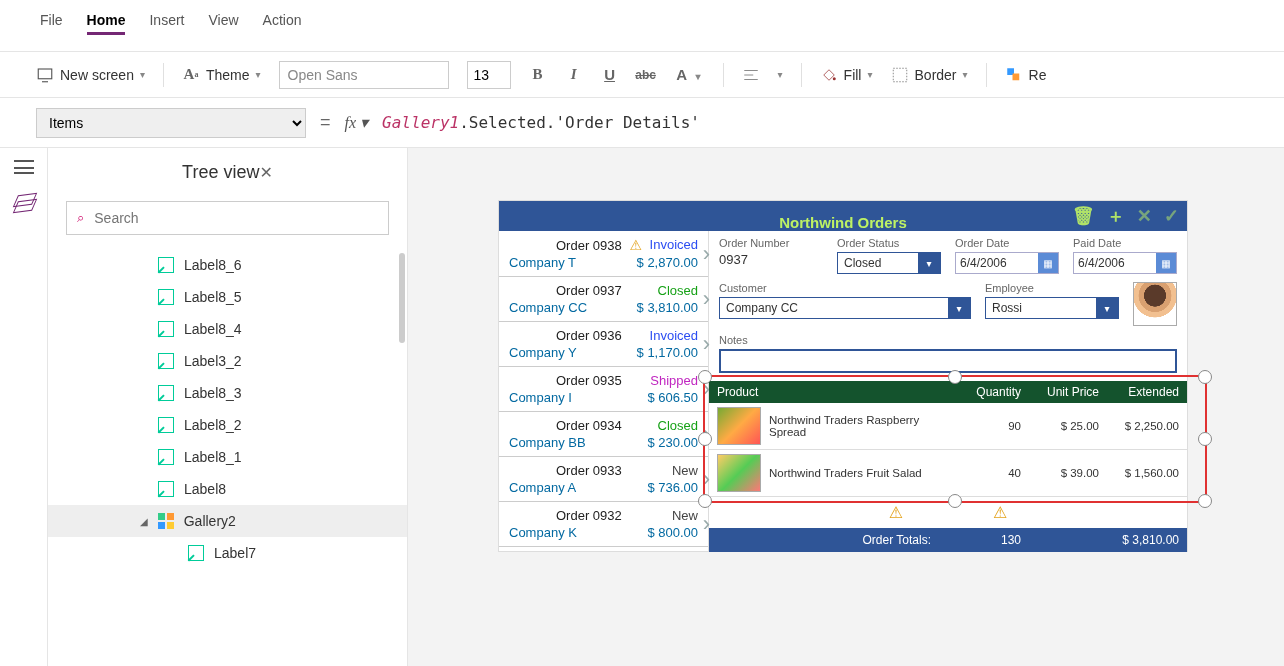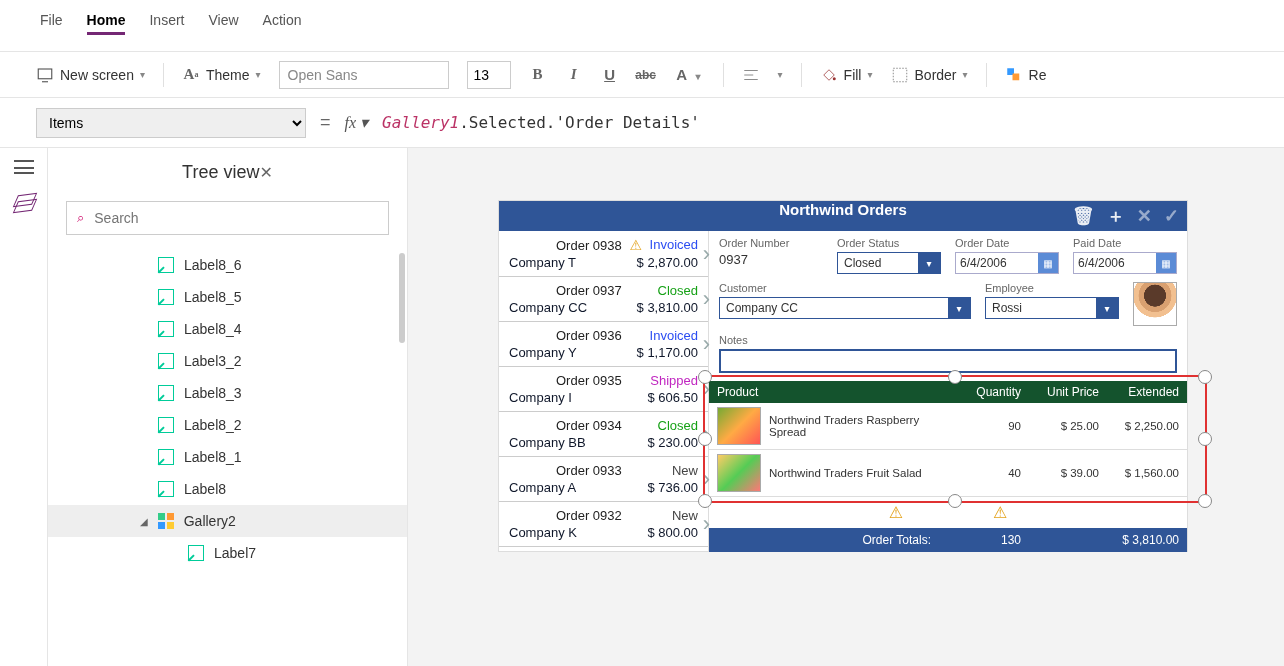--- a/index.html
+++ b/index.html
@@ -56,31 +56,31 @@
 .tree-item .ctl-ico::after { content:""; position:absolute; width:8px; height:1.5px; background:#0c9; top:11px; left:-2px; transform:rotate(-45deg); }
 .tree-item .gal-ico { display:grid; grid-template-columns:7px 7px; grid-template-rows:7px 7px; gap:2px; }
 .tree-item .gal-ico span:nth-child(1){background:#3c8;}
 .tree-item .gal-ico span:nth-child(2){background:#f93;}
 .tree-item .gal-ico span:nth-child(3){background:#39f;}
 .tree-item .gal-ico span:nth-child(4){background:#fc3;}
 .tree-scroll-thumb { position:absolute; right:2px; top:4px; width:6px; height:90px; background:#ccc; border-radius:3px; }
 
 .canvas { flex:1; background:#f3f3f3; position:relative; overflow:hidden; }
 .app { position:absolute; left:90px; top:52px; width:690px; background:#fff; border:1px solid #ddd; }
-.app-title { background:#2f5597; color:#ffffff; height:30px; display:flex; align-items:flex-start; justify-content:center; font-weight:600; font-size:15px; position:relative; }
+.app-title { background:#2f5597; color:#bef264; height:30px; display:flex; align-items:flex-end; justify-content:center; font-weight:600; font-size:15px; position:relative; }
 .app-title .actions { position:absolute; right:8px; top:0; height:100%; display:flex; align-items:center; gap:12px; font-size:18px; }
 .app-title .actions span { cursor:pointer; opacity:0.9; }
 
 .app-body { display:flex; }
 .orders-col { width:228px; border-right:1px solid #ddd; }
 .order-row { border-bottom:1px solid #ccc; padding:6px 10px 6px 10px; position:relative; cursor:pointer; }
 .order-row .line1 { display:flex; justify-content:space-between; font-size:13px; }
 .order-row .oid { font-weight:400; color:#222;margin-left:47px; }
 .order-row .status { font-weight:500; }
-.order-row .line2 { display:flex; justify-content:space-between; font-size:13px; color:#0f172a; margin-top:2px; }
+.order-row .line2 { display:flex; justify-content:space-between; font-size:13px; color:#0369a1; margin-top:2px; }
 .order-row .arrow { position:absolute; right:-2px; top:50%; transform:translateY(-50%); font-size:22px; color:#9aa; }
 .status-Invoiced{color:#2b4df2;} .status-Closed{color:#16a116;} .status-Shipped{color:#c026c0;} .status-New{color:#444;}
 .warn { color:#e3a21a; font-size:14px; margin-left:4px; }
 
 .detail-col { flex:1; padding:6px 10px 0 10px; position:relative; }
 .form-row { display:flex; gap:14px; margin-bottom:8px; }
 .form-field { flex:1; }
 .form-field.narrow { flex:0 0 104px; }
 .form-field label { font-size:11px; color:#666; display:block; margin-bottom:3px; }
 .form-field .val { font-size:13px; }

